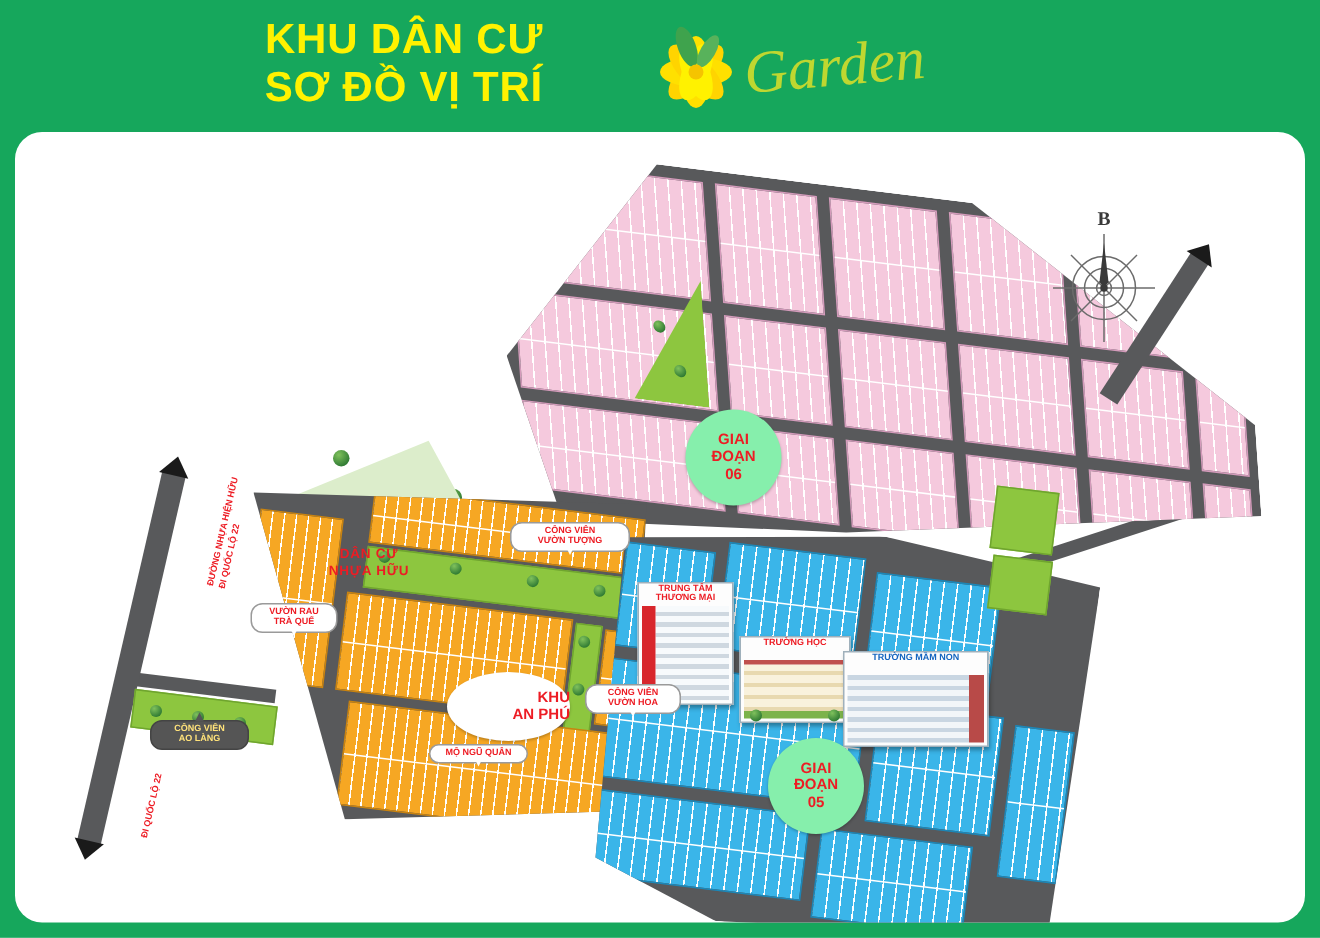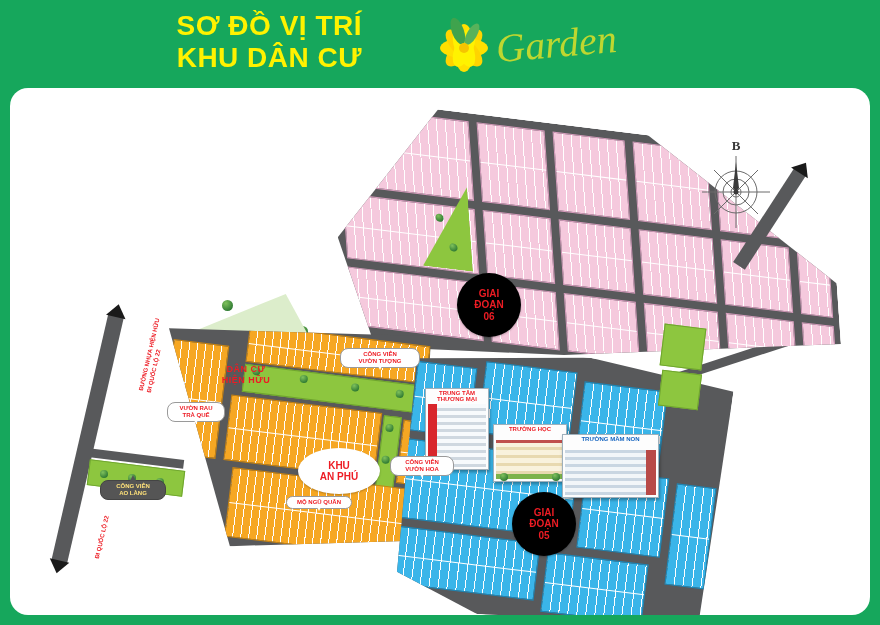--- a/index.html
+++ b/index.html
@@ -21,21 +21,21 @@
   .roadseg{position:absolute;background:#58595B;}
   .pstrip{position:absolute;background:#8DC63F;border:1px solid #6FA52E;}
   .tree{position:absolute;width:11px;height:11px;border-radius:50%;background:radial-gradient(circle at 35% 30%,#7fc15c,#2f7a33 75%);}
   .tree.sm{width:8px;height:8px;}
   .zone-pink{position:absolute;left:318px;top:8px;width:500px;height:250px;transform:skewY(7deg) skewX(4deg);transform-origin:0 0;background:#58595B;clip-path:polygon(22% 0,64% 0,100% 50%,100% 74%,44% 92%,6% 98%,0 56%);z-index:2;}
   .zone-low{position:absolute;left:150px;top:215px;width:580px;height:310px;transform:rotate(7deg);transform-origin:0 0;z-index:2;}
   .tri-park{position:absolute;background:#8DC63F;clip-path:polygon(100% 0,100% 100%,0 100%);border:none;}
   .dancu{position:absolute;left:184px;top:203px;width:148px;height:144px;background:#DCEDCB;clip-path:polygon(62% 2%,97% 68%,40% 98%,0 28%);z-index:1;}
   .greenblock{position:absolute;background:#8DC63F;border:1px solid #6FA52E;transform:rotate(7deg);z-index:3;}
   
-  .circle-badge{position:absolute;width:64px;height:64px;background:#000000;border-radius:50%;display:flex;flex-direction:column;align-items:center;justify-content:center;color:#ED1C24;font-weight:bold;font-size:10px;line-height:1.12;z-index:8;box-shadow:0 1px 2px rgba(0,0,0,.25);text-align:center;}
+  .circle-badge{position:absolute;width:64px;height:64px;background:#86efac;border-radius:50%;display:flex;flex-direction:column;align-items:center;justify-content:center;color:#ED1C24;font-weight:bold;font-size:10px;line-height:1.12;z-index:8;box-shadow:0 1px 2px rgba(0,0,0,.25);text-align:center;}
   .ellipse-badge{position:absolute;width:82px;height:46px;background:#fff;border-radius:50%;display:flex;flex-direction:column;align-items:center;justify-content:center;color:#ED1C24;font-weight:bold;font-size:10px;line-height:1.15;z-index:8;box-shadow:0 1px 2px rgba(0,0,0,.25);text-align:center;}
   .bubble{position:absolute;background:#fff;border:1px solid #9a9a9a;border-radius:8px;color:#ED1C24;font-weight:bold;font-size:6px;text-align:center;padding:2px 3px;line-height:1.15;z-index:8;}
   .bubble::after{content:"";position:absolute;left:50%;bottom:-6px;margin-left:-3px;border:3px solid transparent;border-top:6px solid #fff;}
   .bubble.dark{background:#555;border-color:#444;color:#FFE27A;}
   .bubble.dark::after{border-top:none;border-bottom:6px solid #555;bottom:auto;top:-6px;}
   .arealabel{position:absolute;color:#ED1C24;font-weight:bold;font-size:9px;line-height:1.25;text-align:center;z-index:8;letter-spacing:.5px;}
   .roadtext{position:absolute;color:#ED1C24;font-weight:bold;font-size:6px;line-height:1.3;transform-origin:0 0;z-index:7;white-space:nowrap;}
   .roadtext span{display:block;}
   
   .road-left{position:absolute;left:98px;top:228px;width:16px;height:252px;background:#58595B;transform:rotate(13deg);transform-origin:50% 0;z-index:3;}
@@ -52,22 +52,22 @@
   .f2{background:repeating-linear-gradient(0deg,#e8d9b0 0 3px,#f9f2dd 3px 8px);border-top:3px solid #c0504d;border-bottom:5px solid #7cb34b;}
   .f3{background:repeating-linear-gradient(0deg,#c9d6e2 0 3px,#f2f6f9 3px 7px);border-right:10px solid #b84a48;}
   .compass{position:absolute;left:688px;top:48px;z-index:5;}
 </style>
 </head>
 <body>
 
 <div class="stage">
 
   <div class="title">
+    <div>KHU DÂN CƯ</div>
     <div>SƠ ĐỒ VỊ TRÍ</div>
-    <div>KHU DÂN CƯ</div>
   </div>
 
   <div class="logo">
     <svg width="72" height="80" viewBox="0 0 72 80">
       <g transform="translate(36,44)">
         <ellipse rx="10" ry="24" transform="rotate(0)" fill="#FFE000"></ellipse>
         <ellipse rx="10" ry="24" transform="rotate(45)" fill="#FFD400"></ellipse>
         <ellipse rx="10" ry="24" transform="rotate(90)" fill="#FFE000"></ellipse>
         <ellipse rx="10" ry="24" transform="rotate(135)" fill="#FFD400"></ellipse>
         <ellipse rx="9" ry="20" transform="rotate(22)" fill="#FFF200"></ellipse>
@@ -205,28 +205,28 @@
     <div class="circle-badge" style="left:447px;top:185px;">
       <span>GIAI</span>
       <span>ĐOẠN</span>
       <span>06</span>
     </div>
     <div class="circle-badge" style="left:502px;top:404px;">
       <span>GIAI</span>
       <span>ĐOẠN</span>
       <span>05</span>
     </div>
-    <div class="ellipse-badge" style="left:288px;top:360px;">
+    <div class="ellipse-badge" style="left:288px;top:360px;align-items:flex-end;">
       <span>KHU</span>
       <span>AN PHÚ</span>
     </div>
 
     <div class="arealabel" style="left:188px;top:276px;width:96px;">
       <span>DÂN CƯ</span><br>
-      <span>HIỆN HỮU</span>
+      <span>NHỰA HỮU</span>
     </div>
 
     <div class="bubble" style="left:330px;top:260px;width:72px;">
       <span>CÔNG VIÊN</span><br>
       <span>VƯỜN TƯỢNG</span>
     </div>
     <div class="bubble" style="left:157px;top:314px;width:50px;">
       <span>VƯỜN RAU</span><br>
       <span>TRÀ QUẾ</span>
     </div>

